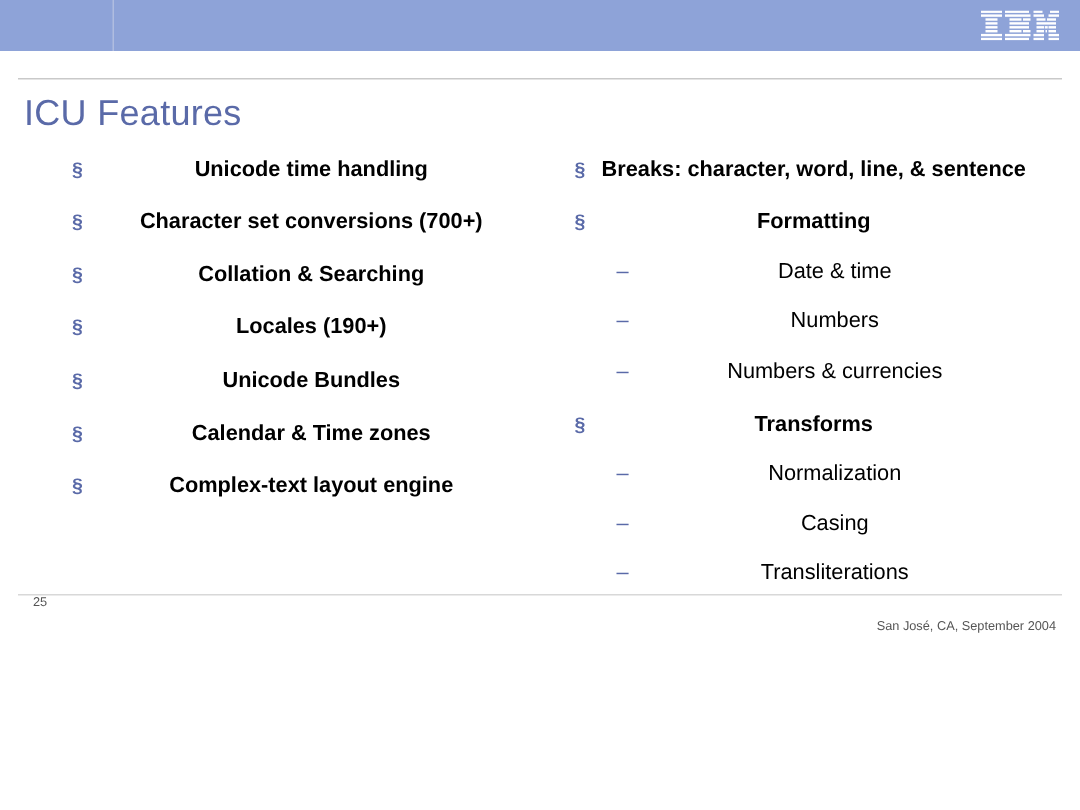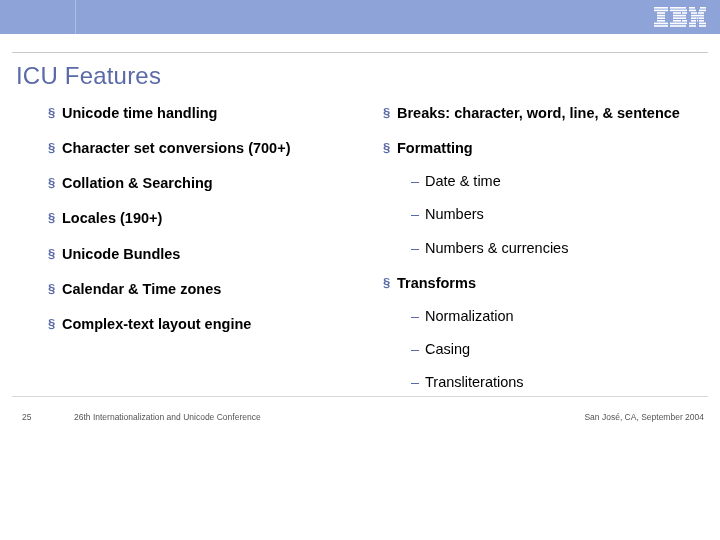--- a/index.html
+++ b/index.html
@@ -1,35 +1,35 @@
 <!DOCTYPE html>
 <html><head>
 <meta charset="utf-8">
 <style>
   * { margin: 0; padding: 0; box-sizing: border-box; }
   html, body { width: 720px; height: 540px; font-family: Arial, Helvetica, sans-serif; background: #fff; }
-  .slide { width: 720px; height: 434px; position: relative; overflow: hidden; }
+  .slide { width: 720px; height: 434px; position: relative; overflow: hidden; text-align: center; }
   .bluebar { position: absolute; top: 0; left: 0; width: 720px; height: 34px; background: #8ea3d8; }
   .vline { position: absolute; top: 0; left: 75px; width: 1px; height: 34px; background: #b0bde0; }
   .logo { position: absolute; top: 7px; right: 14px; }
   .logo svg { display: block; }
   .hrule { position: absolute; top: 52px; left: 12px; width: 696px; height: 1px; background: #c9c9c9; }
   .title { position: absolute; top: 62px; left: 16px; font-size: 24px; color: #5a6aa8; font-weight: 400; letter-spacing: 0.2px; }
   .content { position: absolute; top: 104px; left: 48px; width: 640px; display: flex; }
   .col { flex: 1; }
   .col.left { padding-right: 20px; }
   .col.right { padding-left: 10px; }
   .item { position: relative; padding-left: 14px; margin-bottom: 17px; font-size: 14.5px; font-weight: 700; color: #000; line-height: 1.25; }
   .item .bullet { position: absolute; left: 0; top: 3px; width: 6px; height: 11px; font-size: 13px; line-height: 11px; color: #5a6aa8; font-weight: 700; }
   .subitems { margin-top: 3px; }
   .sub { position: relative; padding-left: 28px; margin-top: 15px; margin-bottom: 15px; font-size: 14.5px; font-weight: 400; color: #000; line-height: 1.25; }
   .sub .dash { position: absolute; left: 14px; top: 0; color: #5a6aa8; font-weight: 400; }
   .footer { position: absolute; bottom: 12px; left: 0; width: 720px; height: 20px; }
   .footer .hr { position: absolute; top: -6px; left: 12px; width: 696px; height: 1px; background: #d8d8d8; }
-  .pagenum { position: absolute; left: 22px; bottom: 0; font-size: 8.5px; color: #555; margin-top: 13px; }
+  .pagenum { position: absolute; left: 22px; bottom: 16px; font-size: 8.5px; color: #555; margin-top: 13px; }
   .conf { position: absolute; left: 74px; bottom: 0; font-size: 8.5px; color: #555; }
   .loc { position: absolute; right: 16px; bottom: 0; font-size: 8.5px; color: #555; }
 </style>
 </head>
 <body>
 
 <div class="slide">
   <div class="bluebar">
     <div class="vline"></div>
     <div class="logo">
@@ -103,16 +103,15 @@
           <div class="sub"><span class="dash">–</span><span>Casing</span></div>
           <div class="sub"><span class="dash">–</span><span>Transliterations</span></div>
         </div>
       </div>
     </div>
   </div>
 
   <div class="footer">
     <div class="hr"></div>
     <div class="pagenum">25</div>
-    <div class="conf">26th Internationalization and Unicode Conference</div>
     <div class="loc">San José, CA, September 2004</div>
   </div>
 </div>
 
 </body></html>

